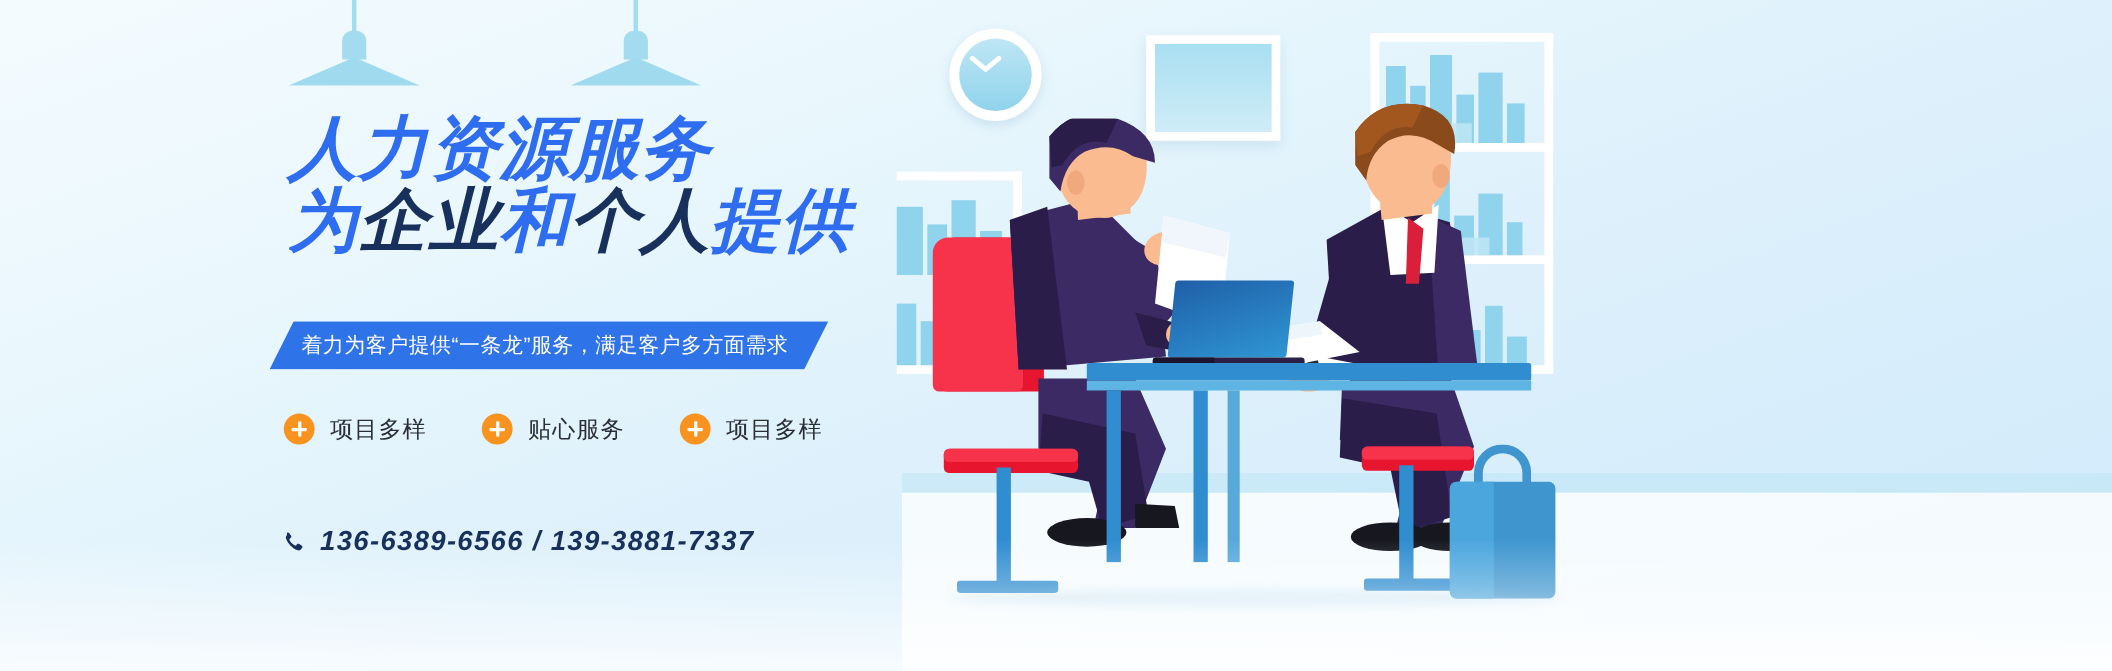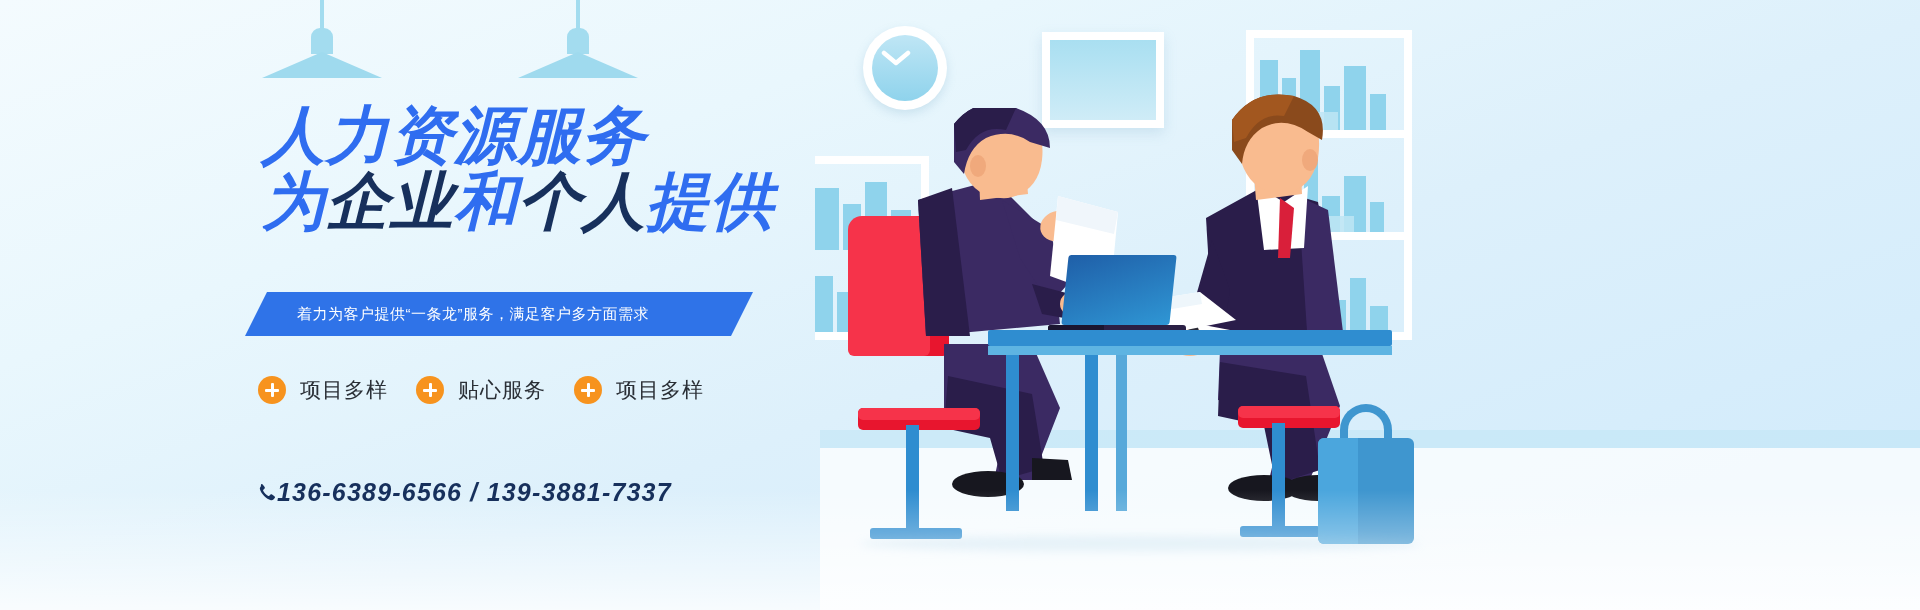--- a/index.html
+++ b/index.html
@@ -36,34 +36,34 @@
   .bl{ color:#2f6df0; }
   .h-line.l2{ margin-top:6px; color:#2f6df0; }
   
   .subbar{
     position:absolute; left:245px; top:292px; height:44px; width:508px;
     background:#2f73e8;
     clip-path:polygon(22px 0, 508px 0, 486px 44px, 0 44px);
     display:flex; align-items:center;
   }
   .subbar span{
-    color:#ffffff; font-size:15px; letter-spacing:.5px; margin-left:52px; white-space:nowrap;
-  }
-  
-  .features{ position:absolute; left:258px; top:376px; display:flex; align-items:center; gap:28px; }
+    color:#ffffff; font-size:19px; letter-spacing:.5px; margin-left:29px; white-space:nowrap;
+  }
+  
+  .features{ position:absolute; left:258px; top:376px; display:flex; align-items:center; gap:50px; }
   .feat{ display:flex; align-items:center; gap:14px; }
   .plus{
     width:28px; height:28px; border-radius:50%; background:#f7931e; position:relative; flex:0 0 auto;
   }
   .plus:before,.plus:after{ content:""; position:absolute; background:#fff; border-radius:1px; }
   .plus:before{ left:7px; top:12.5px; width:14px; height:3px; }
   .plus:after{ left:12.5px; top:7px; width:3px; height:14px; }
   .feat-label{ color:#2a2f36; font-size:21px; letter-spacing:1px; white-space:nowrap; }
   
-  .phone{ position:absolute; left:255px; top:478px; display:flex; align-items:center; }
+  .phone{ position:absolute; left:255px; top:478px; display:flex; align-items:center; gap:14px; }
   .phone svg{ display:block; }
   .phone-num{ color:#17305c; font-size:25px; font-weight:900; font-style:italic; letter-spacing:1.2px; white-space:nowrap; }
 
   
   .illus{ position:absolute; left:820px; top:0; width:1100px; height:610px; }
   .clock{ position:absolute; left:43px; top:26px; width:84px; height:84px; border-radius:50%;
           background:#fff; box-shadow:0 4px 10px rgba(120,170,200,.25); }
   .clock-in{ position:absolute; left:9px; top:9px; width:66px; height:66px; border-radius:50%;
           background:linear-gradient(180deg,#bfe6f5,#8fd3ec); }
   .clock-tick{ position:absolute; left:18px; top:24px; width:30px; height:16px; }

